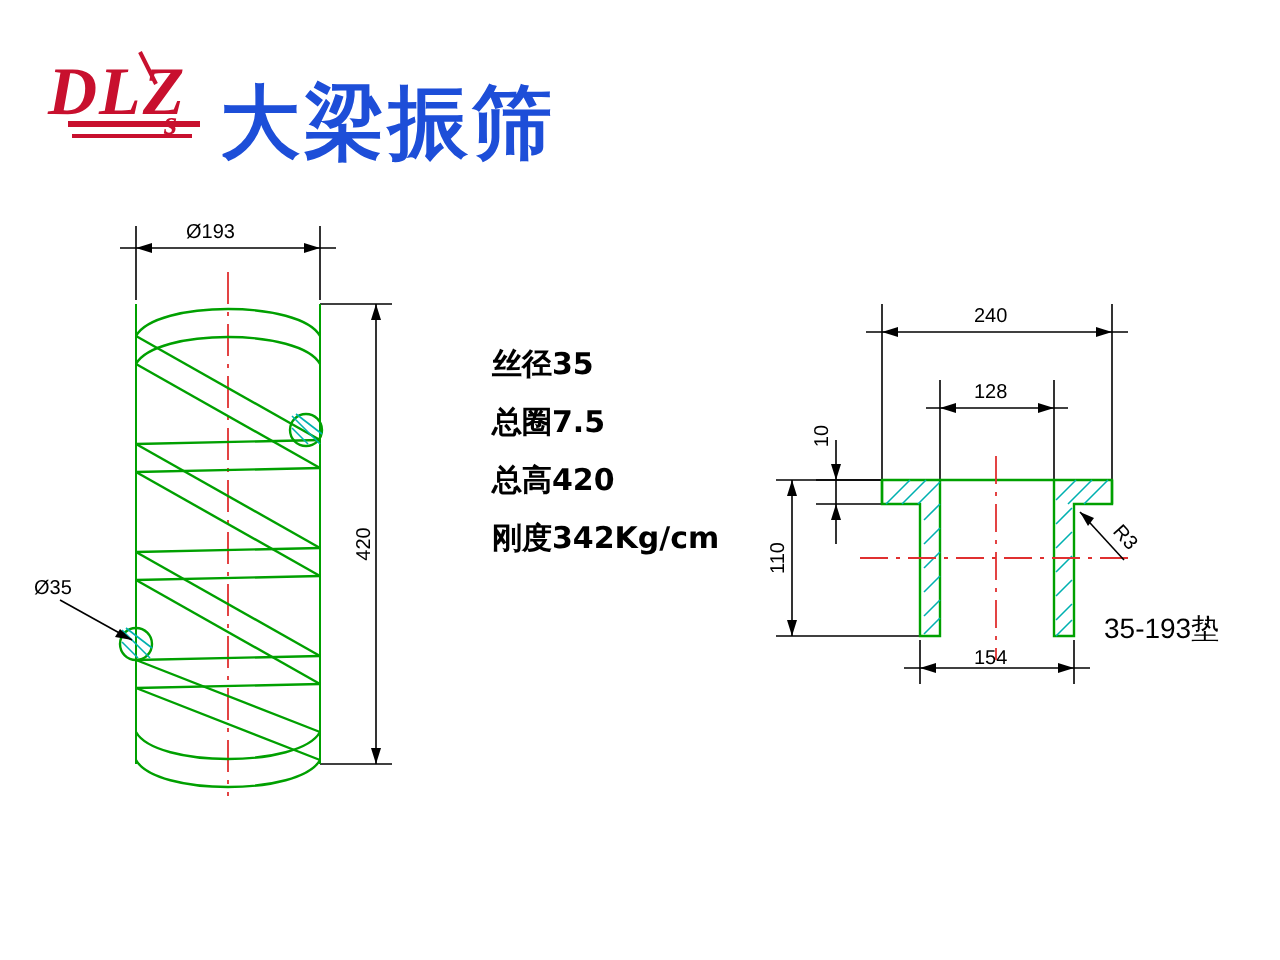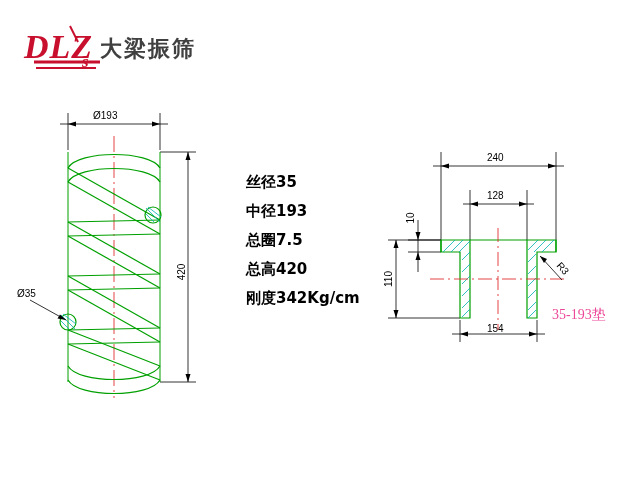--- a/index.html
+++ b/index.html
@@ -49,26 +49,26 @@
     left: 58px;
     top: 26px;
     font-family: "Liberation Serif", serif;
     font-style: italic;
     font-weight: bold;
     font-size: 17px;
     color: #c8102e;
   }
   .logo-title {
     position: absolute;
-    left: 76px;
+    left: 86px;
     top: 8px;
     font-family: "DejaVu Sans", sans-serif;
     font-weight: bold;
-    font-size: 22px;
-    color: #404040;
+    font-size: 40px;
+    color: #1d4ed8;
     letter-spacing: 2px;
     white-space: nowrap;
   }
   .spec-list {
     position: absolute;
     left: 246px;
     top: 168px;
     width: 150px;
   }
   .spec-line {
@@ -76,23 +76,23 @@
     font-size: 15px;
     color: #000000;
     line-height: 29px;
     white-space: nowrap;
     font-weight: bold;
   }
   .pad-label {
     position: absolute;
     left: 552px;
     top: 306px;
-    font-family: Liberation Serif, serif;
+    font-family: Liberation Sans, sans-serif;
     font-size: 14px;
-    color: #ec4899;
+    color: #000000;
     white-space: nowrap;
     text-align: center;
   }
   .dim-text {
     font-family: "Liberation Sans", sans-serif;
     font-size: 10px;
     fill: #000000;
   }
 </style>
 </head>
@@ -273,21 +273,20 @@
       <g>
         <line x1="540" y1="256" x2="562" y2="280" stroke="#000" stroke-width="0.8"></line>
         <path d="M540 256 L547 259 L544 263 Z" fill="#000"></path>
         <text class="dim-text" x="556" y="266" transform="rotate(48 556 266)">R3</text>
       </g>
     </g>
   </svg>
 
   <div class="spec-list">
     <div class="spec-line">丝径35</div>
-    <div class="spec-line">中径193</div>
     <div class="spec-line">总圈7.5</div>
     <div class="spec-line">总高420</div>
     <div class="spec-line">刚度342Kg/cm</div>
   </div>
 
   <div class="pad-label">35-193垫</div>
 
 </div>
 
 </body></html>

